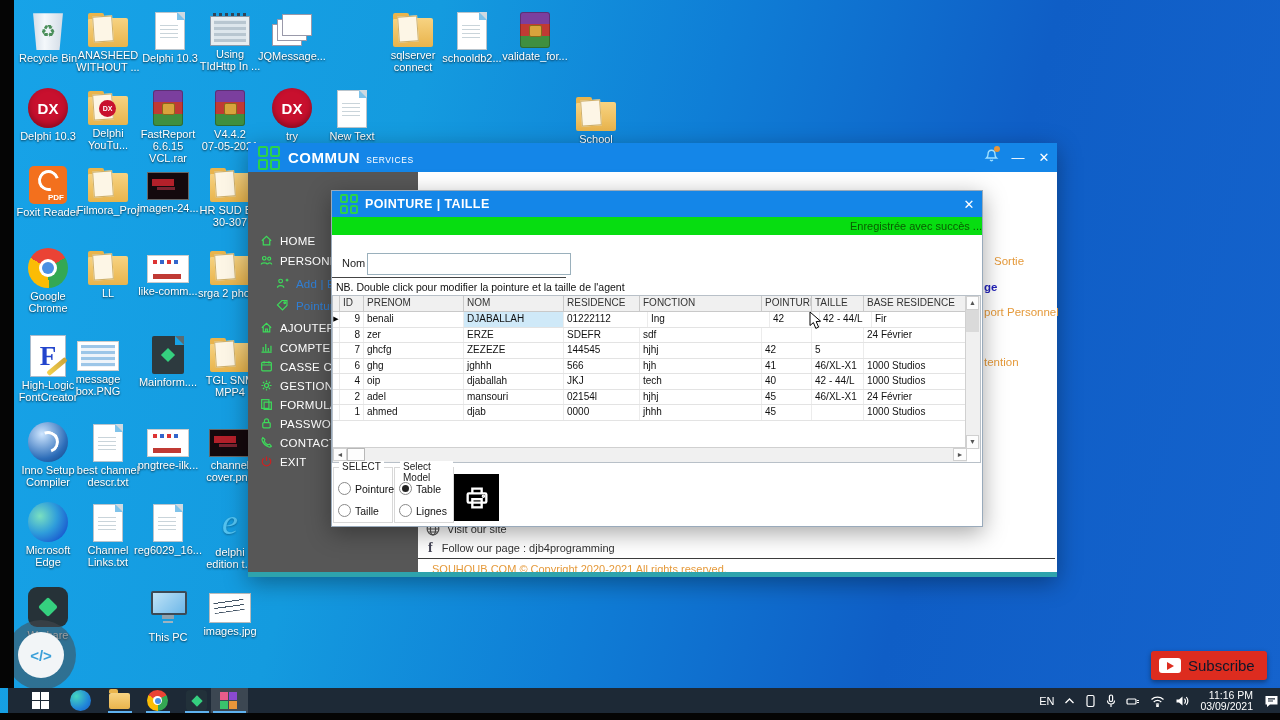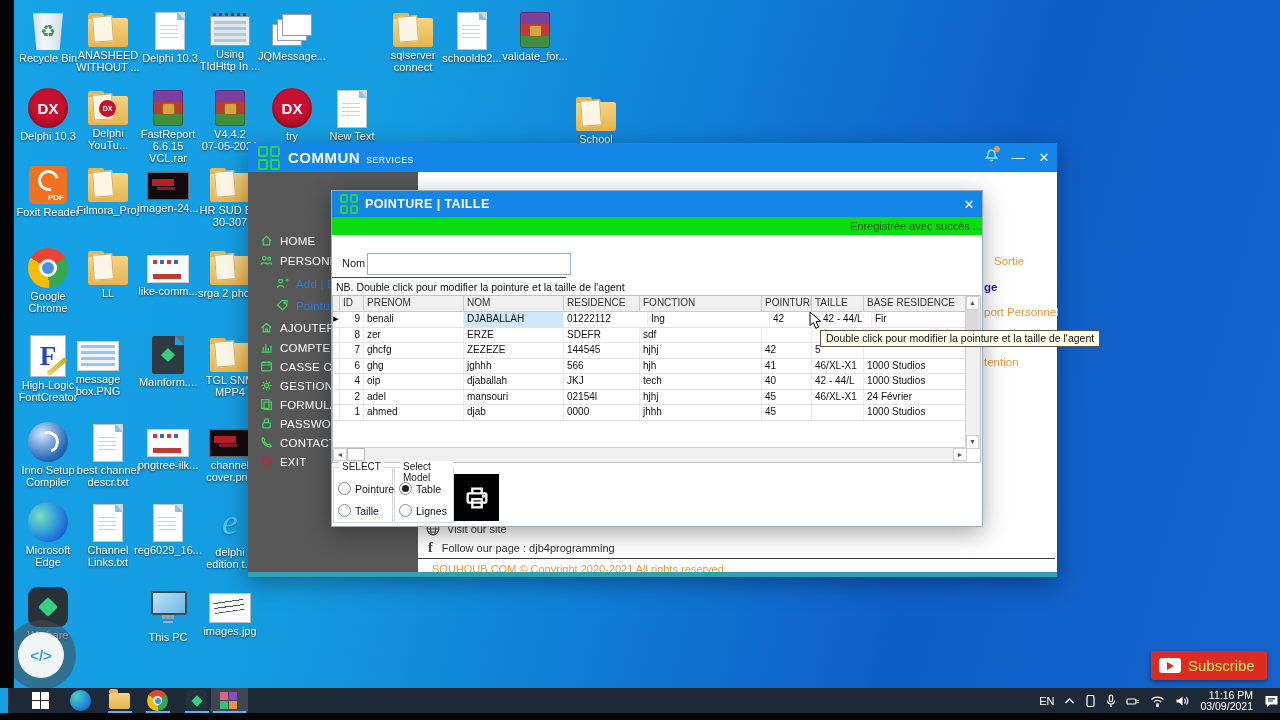--- a/index.html
+++ b/index.html
@@ -178,21 +178,21 @@
   #tooltip{position:absolute;left:820px;top:330px;z-index:8;background:#feffe8;border:1px solid #555;
     font-size:10.5px;color:#111;padding:1px 5px 2px;white-space:nowrap;}
   #cursor{position:absolute;left:808px;top:311px;z-index:11;}
 
   
   #subscribe{position:absolute;left:1151px;top:651px;width:116px;height:29px;background:#dd2c1f;border-radius:3px;
     z-index:9;display:flex;align-items:center;box-shadow:0 2px 5px rgba(0,0,0,.4);}
   #subscribe .playbox{width:22px;height:15px;background:#fff;border-radius:3px;margin:0 7px 0 8px;
     display:flex;align-items:center;justify-content:center;}
   #subscribe .tri{width:0;height:0;border-left:7px solid #dd2c1f;border-top:4.5px solid transparent;border-bottom:4.5px solid transparent;}
-  #subscribe .slbl{color:#bef264;font-size:15px;}
+  #subscribe .slbl{color:#0f172a;font-size:15px;}
 
   
   #taskbar{position:absolute;left:0;top:688px;width:1280px;height:25px;background:#1d2936;z-index:10;margin-left:8px;}
   .tb-ic{position:absolute;top:2px;width:21px;height:21px;}
   .tb-start span{position:absolute;left:2px;top:2px;width:8px;height:8px;background:#fff;
     box-shadow:9px 0 0 #fff,0 9px 0 #fff,9px 9px 0 #fff;}
   .tb-edge{border-radius:50%;background:radial-gradient(circle at 30% 30%,#45d6c0,#2186d8 60%,#1659c4);}
   .tb-folder{background:linear-gradient(180deg,#f7d382,#e9b44c);border-radius:2px;height:16px !important;top:5px !important;}
   .tb-folder::before{content:"";position:absolute;top:-4px;left:0;width:9px;height:4px;background:#e9b44c;border-radius:2px 2px 0 0;}
   .tb-chrome{border-radius:50%;background:conic-gradient(from -60deg,#ea4335 0 33%,#34a853 0 66%,#fbbc05 0 100%);position:absolute;}
@@ -683,21 +683,20 @@
     <div class="print-btn">
       <svg width="28" height="28" viewBox="0 0 24 24" fill="none" stroke="#fff" stroke-width="2">
         <path d="M8 8V4h8v4"></path>
         <rect x="4" y="8" width="16" height="8" rx="1"></rect>
         <rect x="8" y="13" width="8" height="7"></rect>
         <circle cx="17.5" cy="10.5" r="0.5" fill="#fff"></circle>
       </svg>
     </div>
   </div>
 
-  <div id="tooltip">Double click pour modifier la pointure et la taille  de l'agent</div>
   <div id="cursor">
     <svg width="18" height="19" viewBox="0 0 18 19">
       <path d="M2 1 L2 14.5 L5.4 11.6 L7.8 17.4 L10.6 16.1 L8.2 10.6 L12.6 10.2 Z" fill="#fff" stroke="#000" stroke-width="1"></path>
     </svg>
   </div>
 
   <div id="subscribe">
     <div class="playbox">
         <div class="tri"></div>
       </div>

